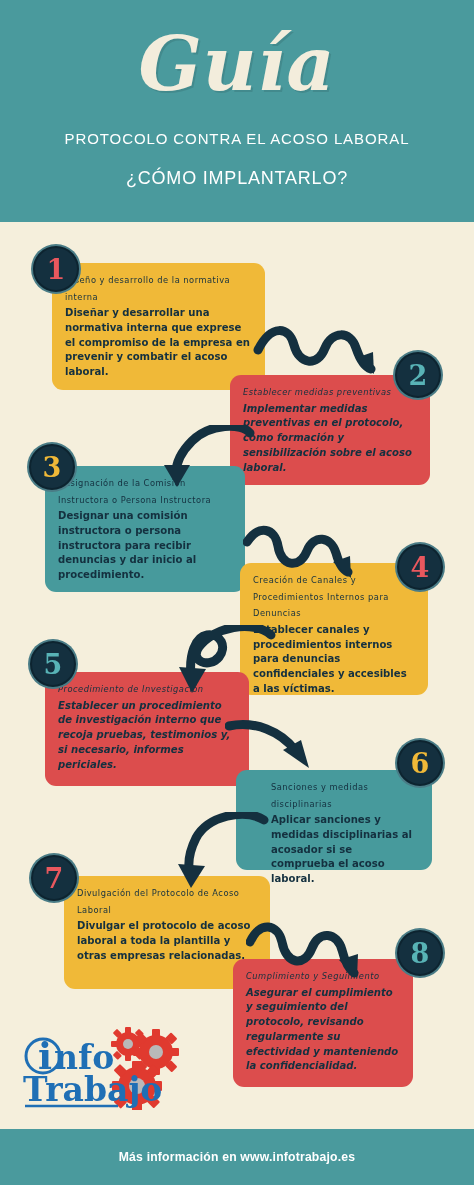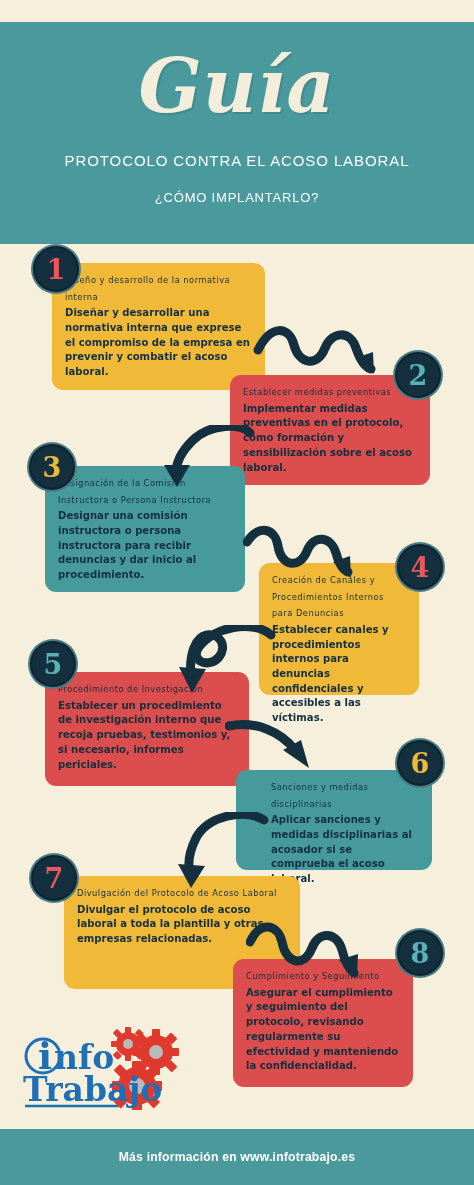--- a/index.html
+++ b/index.html
@@ -9,21 +9,21 @@
     background:#f5efdc;
     position:relative;
     overflow:hidden;
   }
   .page { position:relative; width:474px; height:1185px; background:#f5efdc; }
 
   
   .header {
     position:absolute; left:0; top:0; width:474px; height:222px;
     background:#4a9a9d;
-    display:flex; flex-direction:column; align-items:center;margin-top:22px;
+    display:flex; flex-direction:column; align-items:center;
   }
   .header-title {
     font-family:"DejaVu Serif", serif;
     font-weight:bold;
     font-style:italic;
     font-size:74px;
     color:#f3eddc;
     letter-spacing:1px;
     margin-top:26px;
     line-height:1.05;
@@ -31,21 +31,21 @@
   }
   .header-sub1 {
     font-family:"Liberation Sans", sans-serif;
     font-size:15px;
     color:#ffffff;
     letter-spacing:0.9px;
     margin-top:26px;
   }
   .header-sub2 {
     font-family:"Liberation Sans", sans-serif;
-    font-size:13px;
+    font-size:18px;
     color:#ffffff;
     letter-spacing:0.8px;
     margin-top:21px;
   }
 
   
   .card {
     position:absolute;
     border-radius:11px;
     padding:9px 13px 11px 13px;
@@ -60,21 +60,21 @@
   }
   .card-body {
     font-family:"DejaVu Sans", sans-serif;
     font-size:10.1px;
     font-weight:bold;
     line-height:1.46;
     color:#14303f;
     margin-top:1px;
   }
   .c-yellow { background:#f0b938; }
-  .c-red    { background:#dc4d4d; }
+  .c-red    { background:#dc4d4d;font-style:italic; }
   .c-teal   { background:#479a9c; }
 
   
   .badge {
     position:absolute;
     width:46px; height:46px;
     border-radius:50%;
     background:#14303f;
     border:2.5px solid #0d2430;
     box-shadow:0 0 0 2px #4a7c86;
@@ -149,21 +149,21 @@
   </div>
   <div class="badge n-yellow" style="left:29px; top:444px;">
     <span>3</span>
   </div>
 
   <svg class="arrow" style="left:243px; top:522px;" width="120" height="72" viewBox="0 0 120 72">
     <path d="M4 20 C16 2, 32 6, 35 24 C38 44, 56 48, 64 29 C71 12, 88 14, 93 31 C96 42, 100 48, 105 50" fill="none" stroke="#14303f" stroke-width="9" stroke-linecap="round"></path>
     <path d="M90 40 L108 56 L107 34 Z" fill="#14303f"></path>
   </svg>
 
-  <div class="card c-yellow" style="left:240px; top:563px; width:160px; height:132px;margin-left:19px;">
+  <div class="card c-yellow" style="left:240px; top:563px; width:188px; height:132px;">
     <div class="card-title">Creación de Canales y Procedimientos Internos para Denuncias</div>
     <div class="card-body">Establecer canales y procedimientos internos para denuncias confidenciales y accesibles a las víctimas.</div>
   </div>
   <div class="badge n-red" style="left:397px; top:544px;">
     <span>4</span>
   </div>
 
   <svg class="arrow" style="left:175px; top:625px;" width="105" height="78" viewBox="0 0 105 78">
     <path d="M96 10 C78 -6, 38 2, 24 22 C14 36, 34 44, 44 32 C52 22, 46 8, 32 10 C20 12, 14 30, 16 50" fill="none" stroke="#14303f" stroke-width="9" stroke-linecap="round"></path>
     <path d="M4 42 L17 68 L31 44 Z" fill="#14303f"></path>
@@ -188,21 +188,21 @@
   </div>
   <div class="badge n-yellow" style="left:397px; top:740px;">
     <span>6</span>
   </div>
 
   <svg class="arrow" style="left:168px; top:812px;" width="105" height="80" viewBox="0 0 105 80">
     <path d="M96 8 C76 -4, 40 4, 28 26 C20 42, 20 54, 22 62" fill="none" stroke="#14303f" stroke-width="9" stroke-linecap="round"></path>
     <path d="M10 52 L23 76 L37 54 Z" fill="#14303f"></path>
   </svg>
 
-  <div class="card c-yellow" style="left:64px; top:876px; width:236px; height:113px;">
+  <div class="card c-yellow" style="left:64px; top:876px; width:206px; height:113px;">
     <div class="card-title">Divulgación del Protocolo de Acoso Laboral</div>
     <div class="card-body">Divulgar el protocolo de acoso laboral a toda la plantilla y otras empresas relacionadas.</div>
   </div>
   <div class="badge n-red" style="left:31px; top:855px;">
     <span>7</span>
   </div>
 
   <svg class="arrow" style="left:246px; top:916px;" width="125" height="78" viewBox="0 0 125 78">
     <path d="M4 26 C14 4, 32 8, 36 26 C40 48, 58 52, 66 32 C73 14, 91 16, 96 34 C99 46, 104 54, 108 57" fill="none" stroke="#14303f" stroke-width="9" stroke-linecap="round"></path>
     <path d="M93 44 L111 62 L112 38 Z" fill="#14303f"></path>

